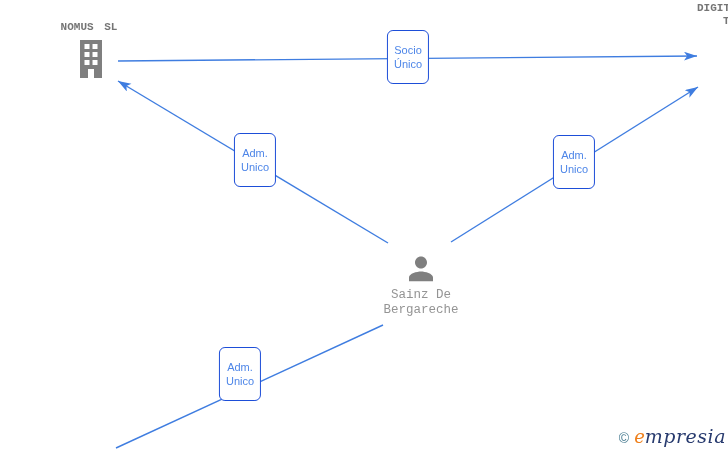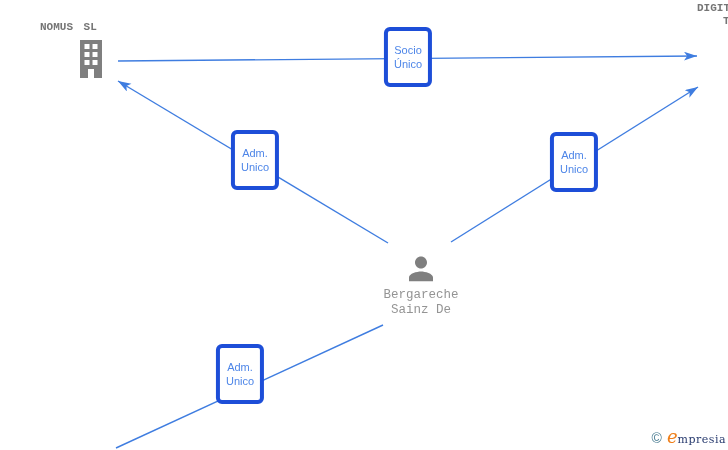--- a/index.html
+++ b/index.html
@@ -6,28 +6,28 @@
   .stage{
     position:relative;width:728px;height:450px;background:#ffffff;
     overflow:hidden;font-family:"Liberation Sans",sans-serif;
   }
   .edges{position:absolute;left:0;top:0;width:728px;height:450px;}
   .edges line{stroke:#3f7de0;stroke-width:1.4;}
 
   
   .elabel{
     position:absolute;transform:translate(-50%,-50%);
-    background:#ffffff;border:4px solid #1d4ed8;border-radius:6px;
+    background:#ffffff;border:1px solid #1d4ed8;border-radius:6px;
     padding:12px 6px;font-size:11px;line-height:14px;color:#4e86e8;
     text-align:center;white-space:nowrap;
   }
 
   
   .node{position:absolute;cursor:pointer;font-family:Liberation Mono, monospace;}
-  .company-left{left:40px;top:21px;width:98px;text-align:left;}
+  .company-left{left:40px;top:21px;width:98px;text-align:center;}
   .company-name{
     font-size:11px;font-weight:bold;color:#757575;word-spacing:4px;
     white-space:nowrap;
   }
   .building-icon{display:block;margin:7px auto 0 36px;}
 
   .company-right{left:697px;top:2px;white-space:nowrap;}
   .company-right .line{
     display:block;font-size:11px;font-weight:bold;color:#757575;line-height:13px;
   }
@@ -37,21 +37,21 @@
   .person-icon{display:block;margin:0 auto;}
   .person-name{margin-top:3px;font-size:12.5px;line-height:15px;color:#949494;}
 
   
   .watermark{
     position:absolute;right:2px;bottom:3px;white-space:nowrap;
     font-family:"DejaVu Serif",serif;
   }
   .wm-copyright{color:#4a7d92;font-size:14px;font-family:"Liberation Sans",sans-serif;}
   .wm-initial{color:#ef7f1a;font-size:18px;font-style:italic;}
-  .wm-rest{color:#273a6e;font-size:11px;letter-spacing:0.5px;}
+  .wm-rest{color:#273a6e;font-size:19px;font-style:italic;letter-spacing:0.5px;}
 </style>
 </head>
 <body>
 
 <div class="stage">
 
   <svg class="edges" viewBox="0 0 728 450" aria-hidden="true">
     <defs>
       <marker id="arw" markerUnits="userSpaceOnUse" markerWidth="14" markerHeight="10" refX="13" refY="4.5" orient="auto">
         <path d="M0,0 L13,4.5 L0,9 L3.2,4.5 Z" fill="#3f7de0"></path>
@@ -80,22 +80,22 @@
   <div class="node company-right">
     <span class="line line1">DIGIT</span>
     <span class="line line2">TE</span>
   </div>
 
   <div class="node person-node">
     <svg class="person-icon" width="32" height="32" viewBox="0 0 24 24">
       <path fill="#7f7f7f" d="M12 11.6c2.5 0 4.5-2 4.5-4.5S14.5 2.6 12 2.6s-4.5 2-4.5 4.5 2 4.5 4.5 4.5zm0 2.3c-3 0-9 1.5-9 4.5v2.8h18v-2.8c0-3-6-4.5-9-4.5z"></path>
     </svg>
     <div class="person-name">
+      <div>Sainz De</div>
       <div>Bergareche</div>
-      <div>Sainz De</div>
     </div>
   </div>
 
   <div class="elabel" style="left:408px;top:57px">
     <div>Socio</div>
     <div>Único</div>
   </div>
 
   <div class="elabel" style="left:255px;top:160px">
     <div>Adm.</div>

